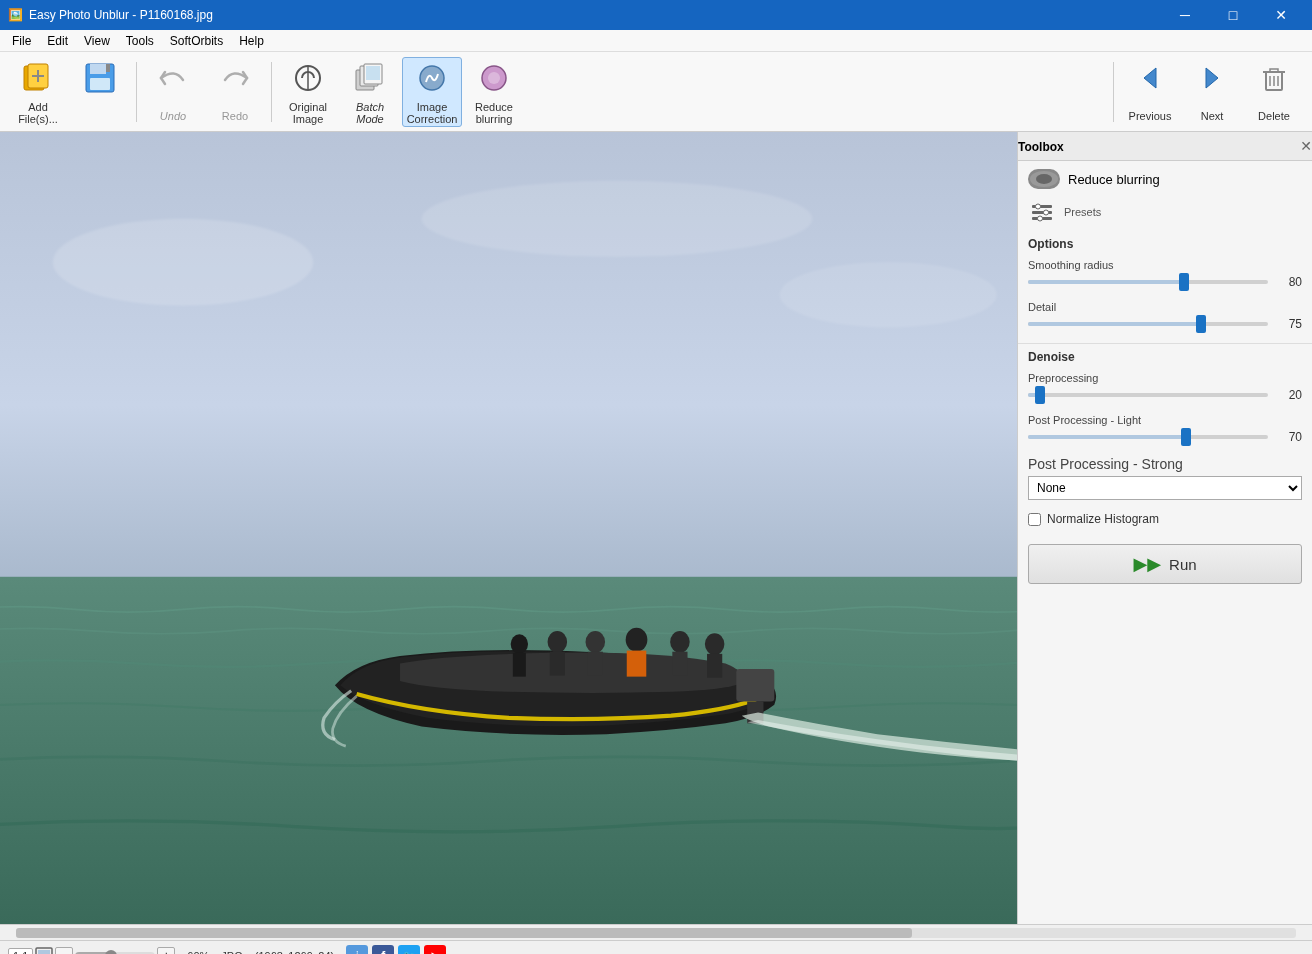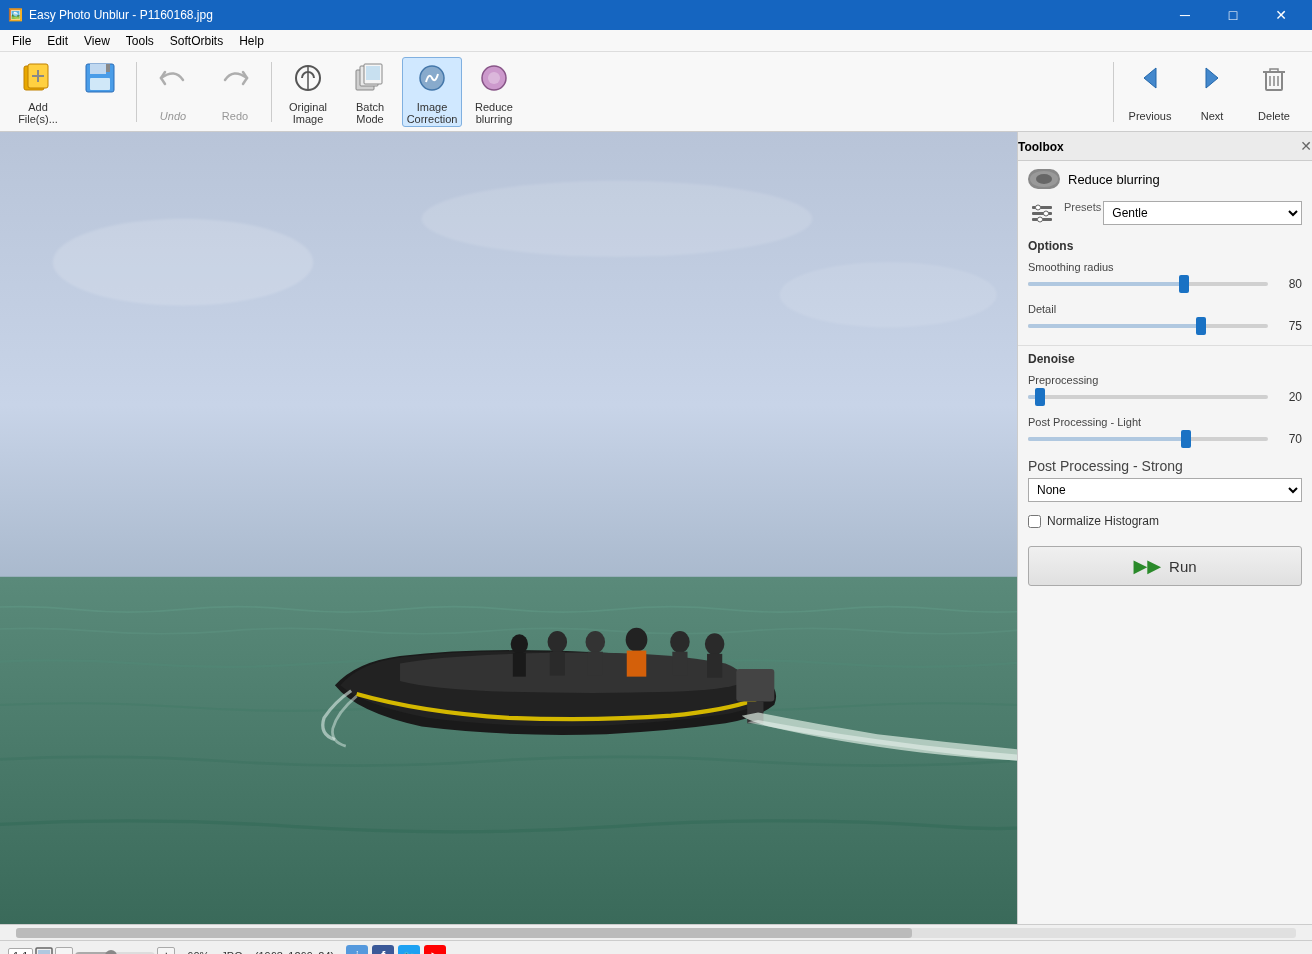--- a/index.html
+++ b/index.html
@@ -319,21 +319,21 @@
   </div>
   <div class="toolbar-btn">
     <span class="tb-icon">
       <svg width="32" height="32" viewBox="0 0 32 32">
         <rect x="2" y="8" width="18" height="20" rx="1" fill="#d0d0d0" stroke="#888" stroke-width="1"></rect>
         <rect x="6" y="4" width="18" height="20" rx="1" fill="#e8e8e8" stroke="#888" stroke-width="1"></rect>
         <rect x="10" y="2" width="18" height="20" rx="1" fill="#f5f5f5" stroke="#888" stroke-width="1"></rect>
         <rect x="12" y="4" width="14" height="14" fill="#c8e0f0"></rect>
       </svg>
     </span>
-    <span style="white-space:pre-line;text-align:center;">Batch
+    <span style="white-space:pre-line;text-align:center;font-style:italic;">Batch
 Mode</span>
   </div>
   <div class="toolbar-btn" style="background:#d0e8ff; border-color: #80b0e0;">
     <span class="tb-icon">
       <svg width="32" height="32" viewBox="0 0 32 32">
         <circle cx="16" cy="16" r="12" fill="#88aacc" stroke="#4477aa" stroke-width="1.5"></circle>
         <path d="M10 20 Q13 10 16 16 Q19 22 22 12" fill="none" stroke="white" stroke-width="2"></path>
       </svg>
     </span>
     <span style="white-space:pre-line;text-align:center;">Image
@@ -482,26 +482,20 @@
           <rect x="2" y="3" width="20" height="3" rx="1" fill="#666"></rect>
           <rect x="2" y="9" width="20" height="3" rx="1" fill="#666"></rect>
           <rect x="2" y="15" width="20" height="3" rx="1" fill="#666"></rect>
           <circle cx="8" cy="4.5" r="2.5" fill="white" stroke="#666" stroke-width="1"></circle>
           <circle cx="16" cy="10.5" r="2.5" fill="white" stroke="#666" stroke-width="1"></circle>
           <circle cx="10" cy="16.5" r="2.5" fill="white" stroke="#666" stroke-width="1"></circle>
         </svg>
       </div>
       <div class="presets-right">
         <span class="presets-label">Presets</span>
-        <select class="presets-select">
-          <option>Gentle</option>
-          <option>Normal</option>
-          <option>Strong</option>
-          <option>Custom</option>
-        </select>
       </div>
     </div>
 
     <div class="section-title">Options</div>
 
     <div class="slider-row">
       <div class="slider-label">Smoothing radius</div>
       <div class="slider-container">
         <div class="slider-track">
           <div class="slider-fill" style="width: 65%;"></div>

